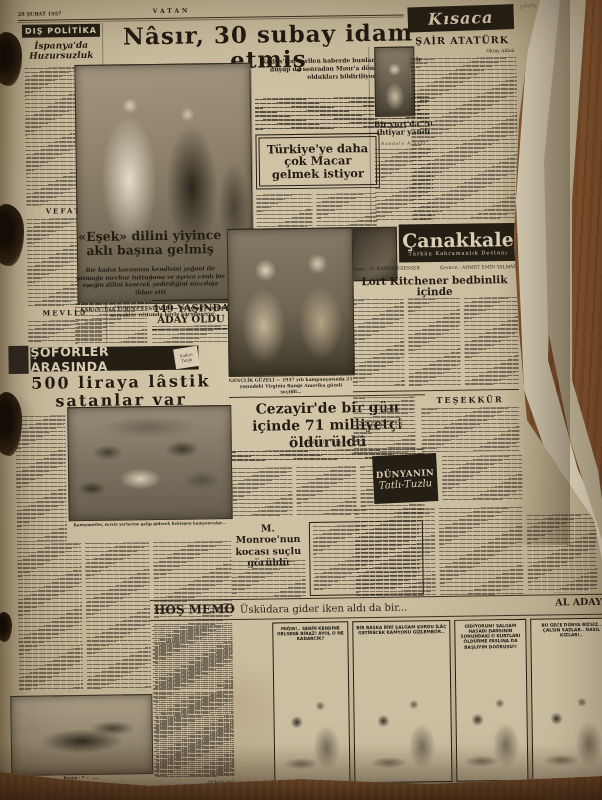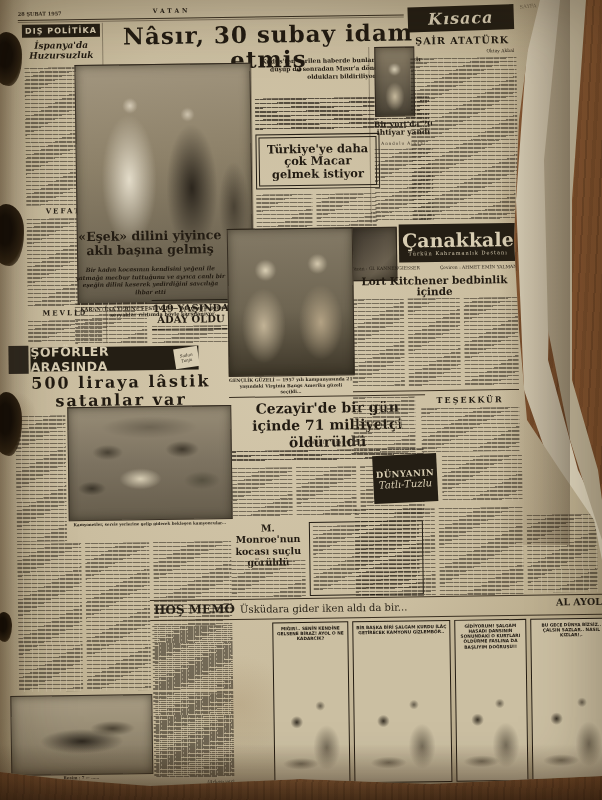--- a/index.html
+++ b/index.html
@@ -189,21 +189,21 @@
         <span style="font-style:italic;font-size:10px;">Tatlı-Tuzlu</span>
       </div>
       <div class="abs ft" style="left:440px;top:458px;width:80px;height:46px;"></div>
       <div class="abs ft" style="left:352px;top:510px;width:80px;height:88px;"></div>
       <div class="abs ft" style="left:436px;top:510px;width:84px;height:88px;"></div>
       <div class="abs ft" style="left:524px;top:518px;width:70px;height:78px;"></div>
 
       <div class="abs hr" style="left:146px;top:598px;width:456px;"></div>
       <div class="abs" style="left:150px;top:601px;width:82px;font-size:12px;font-weight:bold;">HOŞ MEMO</div>
       <div class="abs" style="left:236px;top:603px;width:250px;font-size:10px;">Üsküdara gider iken aldı da bir...</div>
-      <div class="abs" style="left:534px;top:600px;width:64px;text-align:right;font-size:9.5px;font-weight:bold;">AL AYOL</div>
+      <div class="abs" style="left:534px;top:600px;width:64px;text-align:right;font-size:9.5px;font-weight:bold;">AL ADAY</div>
       <div class="abs hr" style="left:146px;top:618px;width:456px;"></div>
       <div class="abs ft" style="left:148px;top:624px;width:80px;height:150px;"></div>
       <div class="abs" style="left:268px;top:622px;width:334px;height:164px;">
         <div class="panel" style="left:0;width:74px;">
             <div class="bubble">MIĞIR!.. SENİN KENDİNE GELSENE BİRAZ! AYOL O NE KADARCIK?</div>
           </div>
         <div class="panel" style="left:80px;width:96px;">
             <div class="bubble">BİR BAŞKA BİRİ ŞALGAM KURDU İLÂÇ GETİRECEK KAMYONU GİZLEMBÖR..</div>
           </div>
         <div class="panel" style="left:182px;width:70px;">

